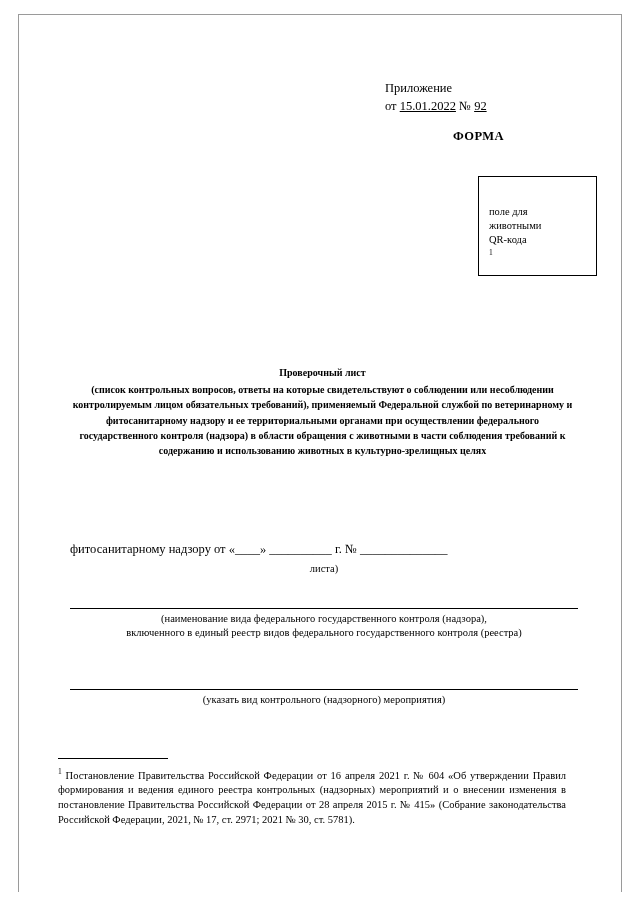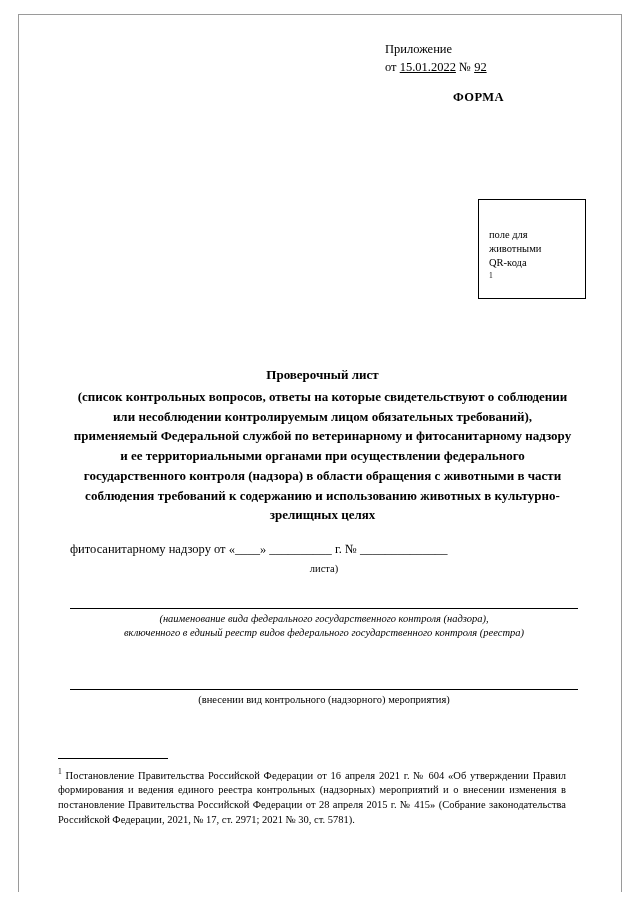--- a/index.html
+++ b/index.html
@@ -48,60 +48,61 @@
     top: 40px;
     width: 510px;
   }
 
   .header-block {
     text-align: left;
     margin-left: 315px;
     width: 230px;
     font-size: 12.5px;
     line-height: 1.45;
+    margin-top: 39px;
   }
   .header-block .l1 { display: block; }
   .header-block .l2 { display: block; }
   .header-block .l3 { display: block; }
   .u { text-decoration: underline; }
 
   .forma {
     margin-left: 383px;
     margin-top: 14px;
     font-size: 12.5px;
     font-weight: bold;
     letter-spacing: 0.4px;
   }
 
   .qr-box {
     position: absolute;
     left: 478px;
-    top: 199px;
-    width: 108px;
+    top: 176px;
+    width: 119px;
     height: 100px;
     border: 1px solid #000;
     box-sizing: border-box;
   }
   .qr-box-inner {
     font-size: 10.5px;
     line-height: 1.35;
     padding-left: 10px;
     padding-top: 28px;
   }
   .qr-box-inner span { display: block; }
   sup { font-size: 7.5px; vertical-align: super; }
 
   .title-block {
     position: absolute;
     left: 70px;
     top: 365px;
     width: 505px;
     text-align: center;
     font-weight: bold;
-    font-size: 13px;
+    font-size: 10px;
     line-height: 1.52;
   }
   .title-main { display: block; margin-bottom: 2px; }
   .title-sub { display: block; }
 
   .approve {
     position: absolute;
     left: 70px;
     top: 538px;
     width: 508px;
@@ -120,21 +121,21 @@
     margin-top: 3px;
   }
 
   .ruleblock { position: absolute; left: 70px; width: 508px; }
   .rule {
     border-bottom: 1px solid #000;
     height: 1px;
     width: 100%;
   }
 
-  .sec2 { top: 607px; font-style: italic; }
+  .sec2 { top: 607px; }
   .sec3 { top: 688px; }
 
   .foot-note {
     position: absolute;
     left: 58px;
     top: 757px;
     width: 508px;
   }
   .note-rule {
     width: 110px;
@@ -194,21 +195,21 @@
     <div class="rule"></div>
     <div class="caption">
       <div>(наименование вида федерального государственного контроля (надзора),</div>
       <div>включенного в единый реестр видов федерального государственного контроля (реестра)</div>
     </div>
   </div>
 
   <div class="ruleblock sec3">
     <div class="rule"></div>
     <div class="caption">
-      <div>(внесении вид контрольного (надзорного) мероприятия)</div>
+      <div>(указать вид контрольного (надзорного) мероприятия)</div>
     </div>
   </div>
 
   <div class="foot-note">
     <div class="note-rule"></div>
     <div class="note-text"><sup>1</sup> <span>Постановление Правительства Российской Федерации от 16 апреля 2021 г. № 604 «Об утверждении Правил формирования и ведения единого реестра контрольных (надзорных) мероприятий и о внесении изменения в постановление Правительства Российской Федерации от 28 апреля 2015 г. № 415» (Собрание законодательства Российской Федерации, 2021, № 17, ст. 2971; 2021 № 30, ст. 5781).</span></div>
   </div>
 
 </div>
 

